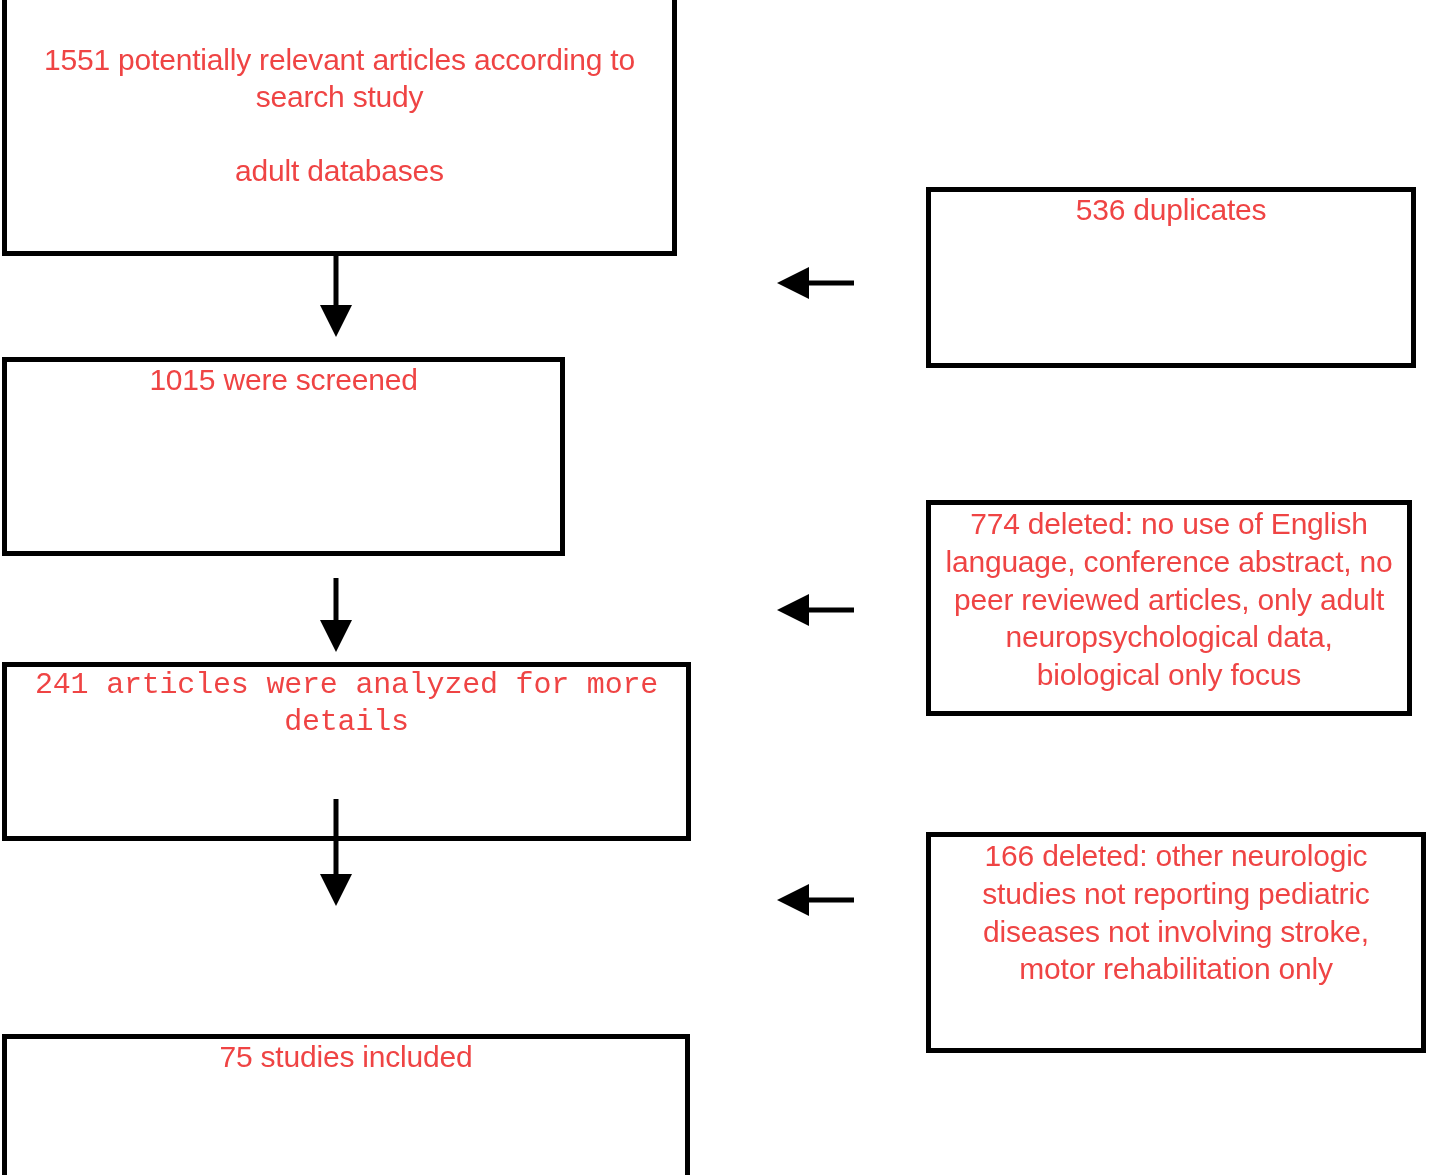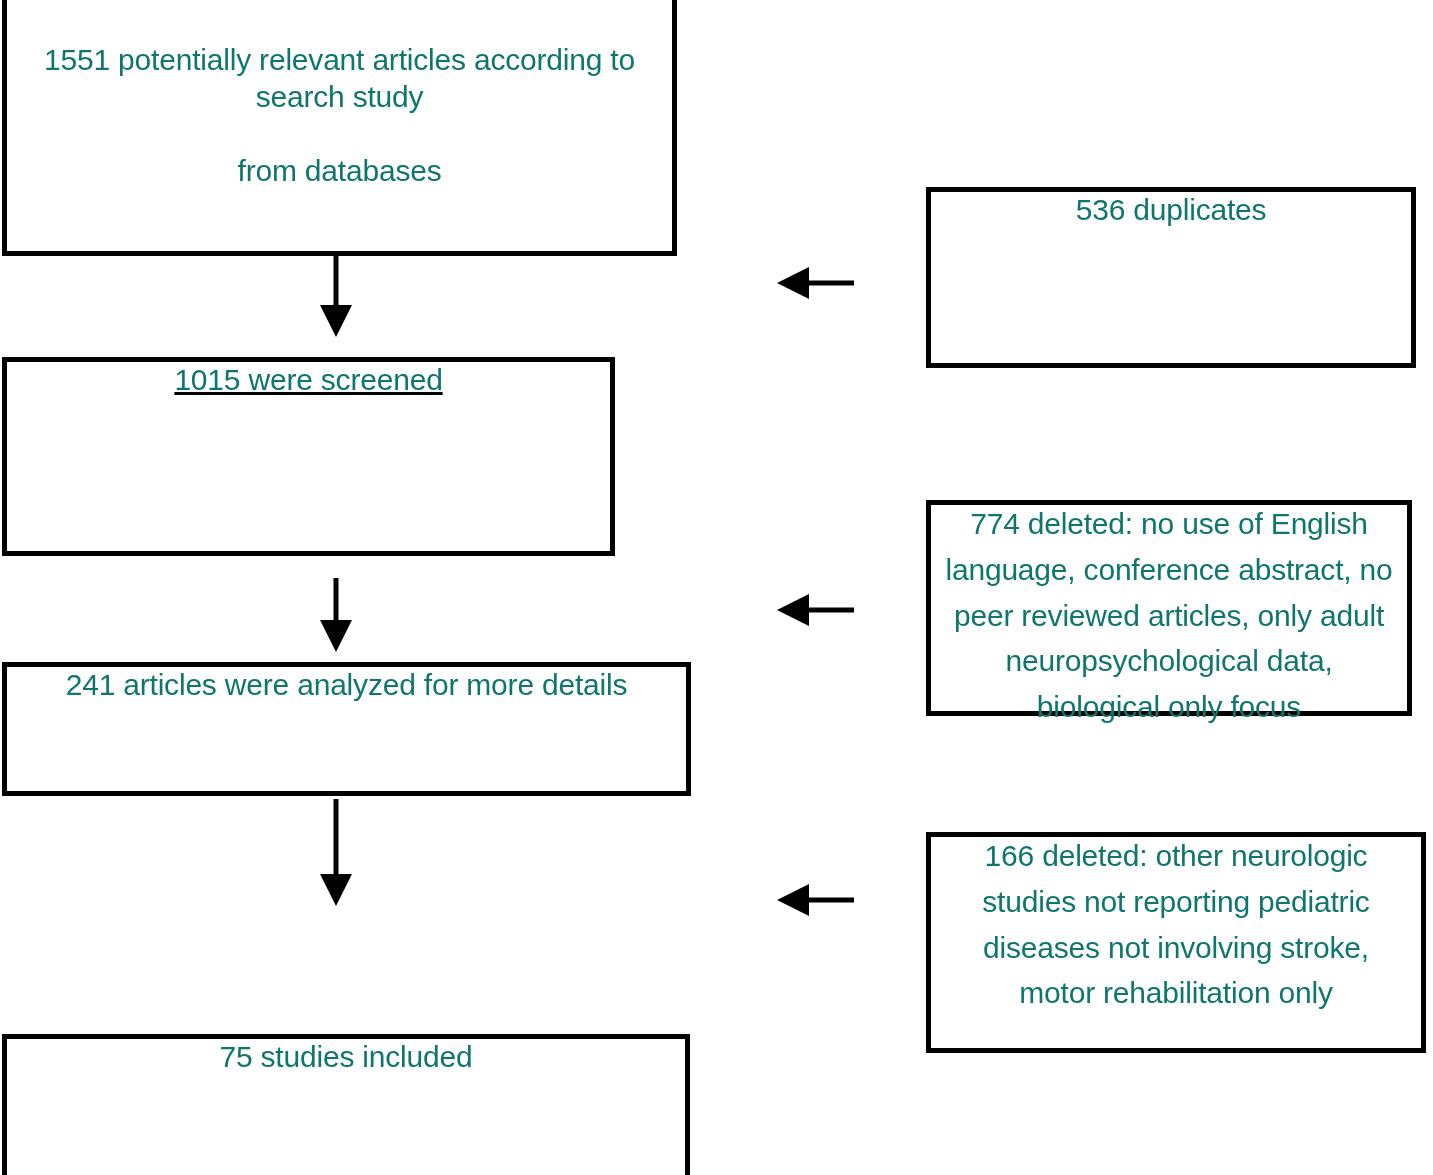--- a/index.html
+++ b/index.html
@@ -29,49 +29,49 @@
     align-items: center;
     justify-content: flex-start;
     text-align: center;
   }
   .flow-box .box-line {
     display: block;
     font-size: 30px;
     line-height: 1.22;
     letter-spacing: -0.2px;
     white-space: pre-wrap;
-    color: #0f766e;
+    color: #ef4444;
   }
   .flow-box .box-line + .box-line {
-    margin-top: 8px;
+    margin-top: 0;
   }
   
   #box-identification {
     left: 2px;
     top: -5px;
     width: 675px;
     height: 261px;
     justify-content: flex-start;
     padding-top: 42px;
   }
   #box-identification .box-line.secondary {
     margin-top: 38px;
   }
   #box-screened {
     left: 2px;
     top: 357px;
-    width: 613px;
+    width: 563px;
     height: 199px;
-    text-decoration: underline;
   }
   #box-analyzed {
     left: 2px;
     top: 662px;
     width: 689px;
-    height: 134px;
+    height: 179px;
+    font-family: Liberation Mono, monospace;
   }
   #box-included {
     left: 2px;
     top: 1034px;
     width: 688px;
     height: 176px;
   }
   
   #box-duplicates {
     left: 926px;
@@ -111,21 +111,21 @@
   }
   #arrow-down-1 { left: 0; top: 0; width: 1433px; height: 1175px; }
 </style>
 </head>
 <body>
 
 <div id="diagram">
 
   <div class="flow-box" id="box-identification">
     <span class="box-line">1551 potentially relevant articles according to search study</span>
-    <span class="box-line secondary">from databases</span>
+    <span class="box-line secondary">adult databases</span>
   </div>
 
   <div class="flow-box" id="box-screened">
     <span class="box-line">1015 were screened</span>
   </div>
 
   <div class="flow-box" id="box-analyzed">
     <span class="box-line">241 articles were analyzed for more details</span>
   </div>
 

